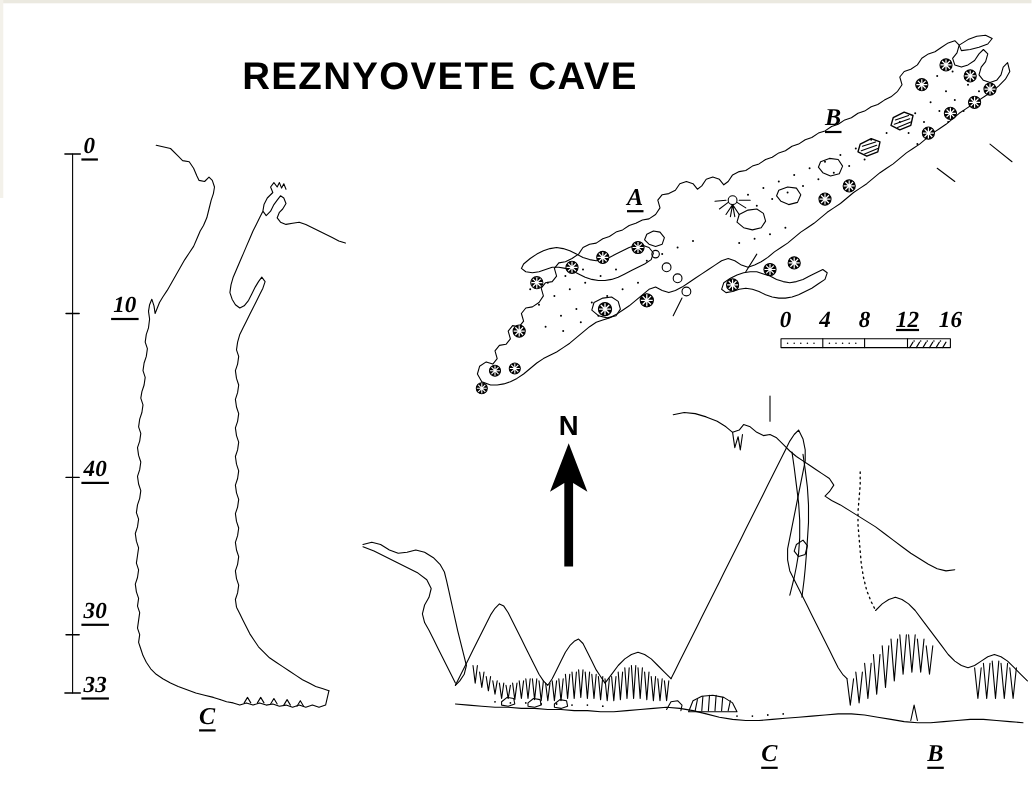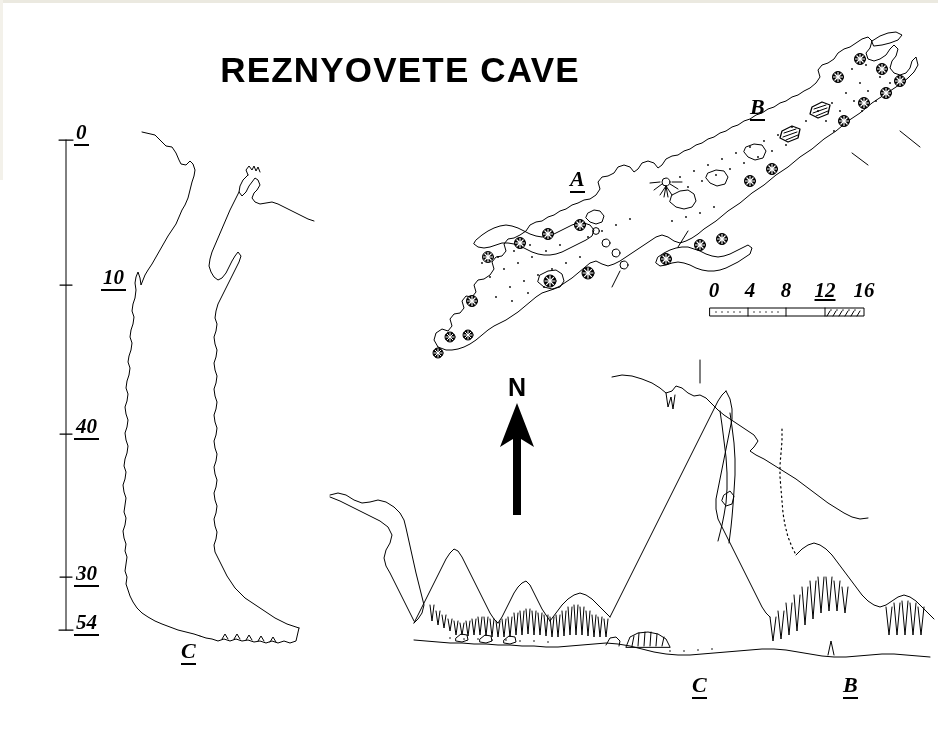--- a/index.html
+++ b/index.html
@@ -167,22 +167,22 @@
         <line x1="7" y1="0" x2="21" y2="0" class="ink"></line>
         <line x1="8" y1="145" x2="20" y2="145" class="ink"></line>
         <line x1="8" y1="294" x2="20" y2="294" class="ink"></line>
         <line x1="8" y1="437" x2="20" y2="437" class="ink"></line>
         <line x1="7" y1="490" x2="21" y2="490" class="ink"></line>
       </g>
     </svg>
     <div class="depth-tick-label" style="top:6px;">0</div>
     <div class="depth-tick-label" style="top:151px;margin-left:27px;">10</div>
     <div class="depth-tick-label" style="top:300px;">40</div>
-    <div class="depth-tick-label" style="top:447px;font-style:italic;">30</div>
-    <div class="depth-tick-label" style="top:496px;">54</div>
+    <div class="depth-tick-label" style="top:429px;font-style:italic;">30</div>
+    <div class="depth-tick-label" style="top:496px;">33</div>
   </div>
 
   <svg style="position:absolute; left:100px; top:120px;" width="250" height="545" viewBox="0 0 250 545">
 
     <path class="ink-thin" d="M42,12 L55,15 L62,22 L66,26 L72,27 L76,33 L79,40 L81,44 L86,45
       L90,41 L93,44 L95,50 L94,56 L92,62 L90,70 L88,78 L85,85 L82,90 L79,97 L76,104
       L72,110 L68,116 L64,123 L60,130 L56,137 L52,144 L48,150 L45,155 L43,160 L41,165
       L40,158 L38,152 L36,157 L35,163 L36,170 L35,178 L33,184 L32,191 L34,197 L33,204
       L31,210 L30,217 L32,223 L31,230 L29,236 L28,242 L30,248 L29,255 L27,261 L26,268
       L28,274 L27,281 L25,287 L26,294 L28,300 L27,307 L25,313 L26,320 L28,326 L27,333

